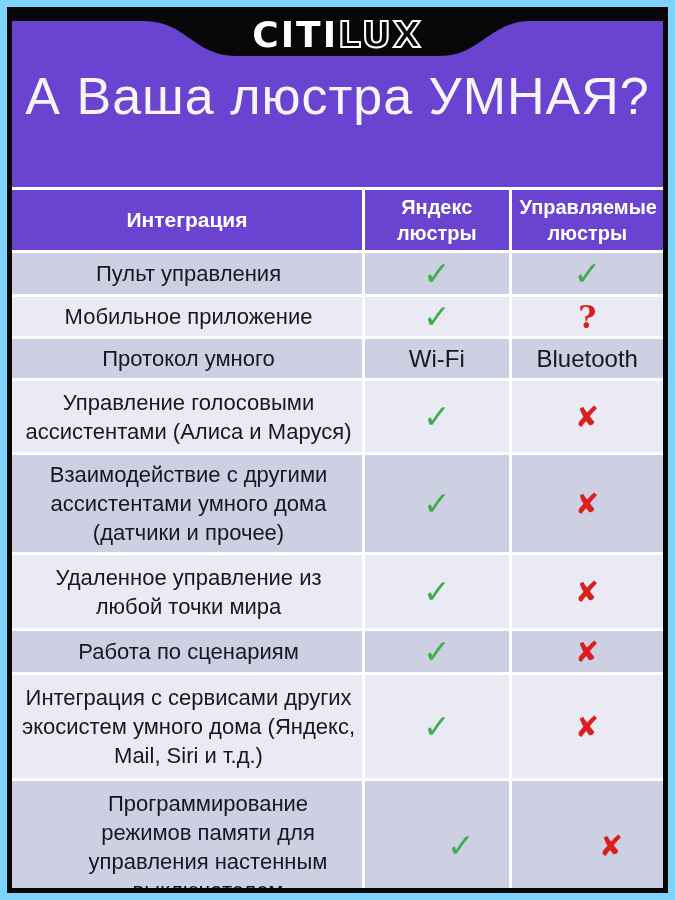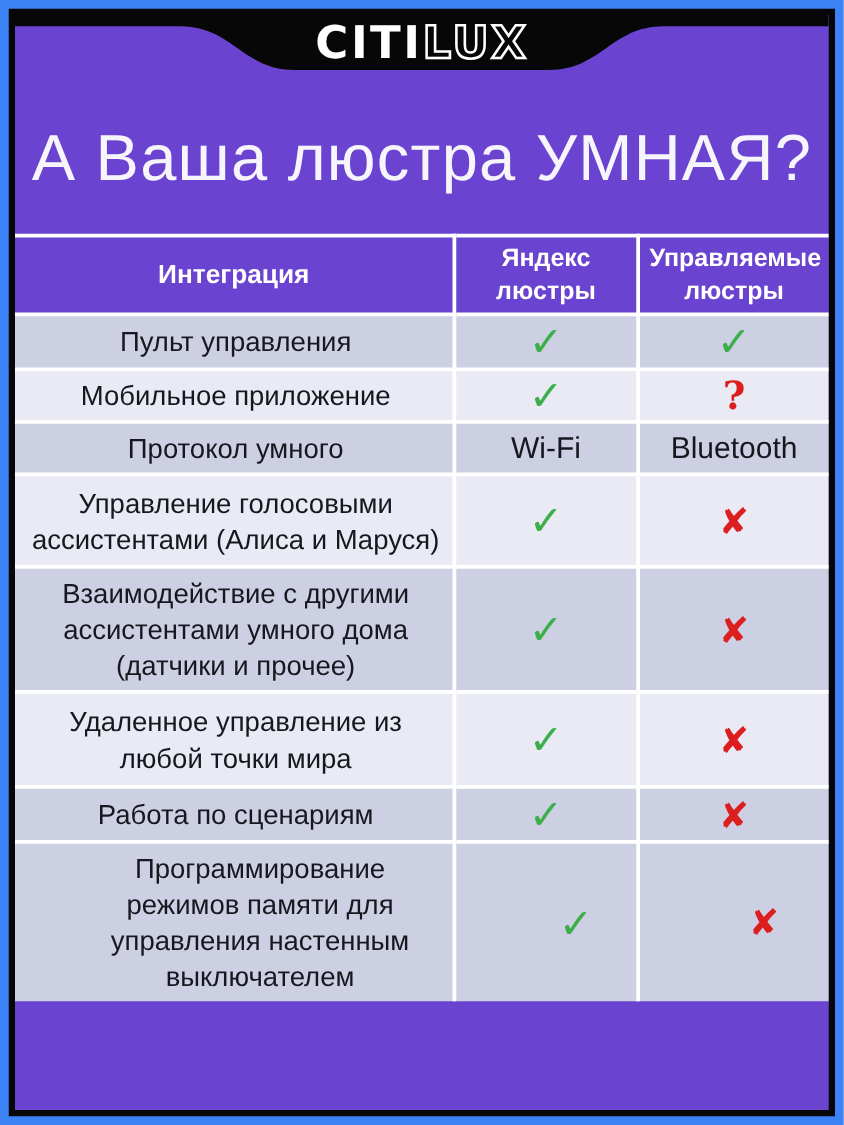--- a/index.html
+++ b/index.html
@@ -3,21 +3,21 @@
 <meta charset="utf-8">
 <style>
   html,body{margin:0;padding:0;}
   body{
     width:675px;height:900px;
     font-family:"Liberation Sans",sans-serif;
     background:#fff;
   }
   .frame{
     width:675px;height:900px;box-sizing:border-box;
-    background:#3b82f6;padding:7px;
+    background:#7dd3fc;padding:7px;
   }
   .inner{
     width:100%;height:100%;box-sizing:border-box;
     background:#070707;padding:5px;
   }
   .content{
     width:100%;height:100%;
     background:#6A43D0;
     overflow:hidden;
     display:flex;flex-direction:column;
@@ -30,21 +30,21 @@
     text-align:center;
     font-family:"DejaVu Sans",sans-serif;
     font-weight:bold;font-size:36px;line-height:45px;letter-spacing:2px;
     white-space:nowrap;
   }
   .logo-citi{color:#ffffff;}
   .logo-lux{color:#070707;-webkit-text-stroke:2px #ffffff;}
   
   .title-block{
     height:129px;flex:0 0 auto;box-sizing:border-box;
-    display:flex;align-items:center;justify-content:center;
+    display:flex;align-items:flex-start;justify-content:center;
     padding-top:8px;
   }
   .title-text{color:#F7F5FC;font-size:52px;letter-spacing:1px;}
   
   table.cmp{
     width:100%;border-collapse:collapse;table-layout:fixed;
     flex:0 0 auto;
   }
   .cmp th,.cmp td{border:3px solid #ffffff;box-sizing:border-box;}
   .cmp tr > *:first-child{border-left:none;}
@@ -144,20 +144,25 @@
             <tr class="row-light">
               <td class="label-cell">Удаленное управление из любой точки мира</td>
               <td class="value-cell sym sym-check">✓</td>
               <td class="value-cell sym sym-cross">✘</td>
             </tr>
             <tr class="row-dark">
               <td class="label-cell">Работа по сценариям</td>
               <td class="value-cell sym sym-check">✓</td>
               <td class="value-cell sym sym-cross">✘</td>
             </tr>
+            <tr class="row-light">
+              <td class="label-cell">Интеграция с сервисами других экосистем умного дома (Яндекс, Mail, Siri и т.д.)</td>
+              <td class="value-cell sym sym-check">✓</td>
+              <td class="value-cell sym sym-cross">✘</td>
+            </tr>
             <tr class="row-dark">
               <td class="label-cell">Программирование режимов памяти для управления настенным выключателем</td>
               <td class="value-cell sym sym-check">✓</td>
               <td class="value-cell sym sym-cross">✘</td>
             </tr>
           </tbody>
       </table>
 
     </div>
   </div>

